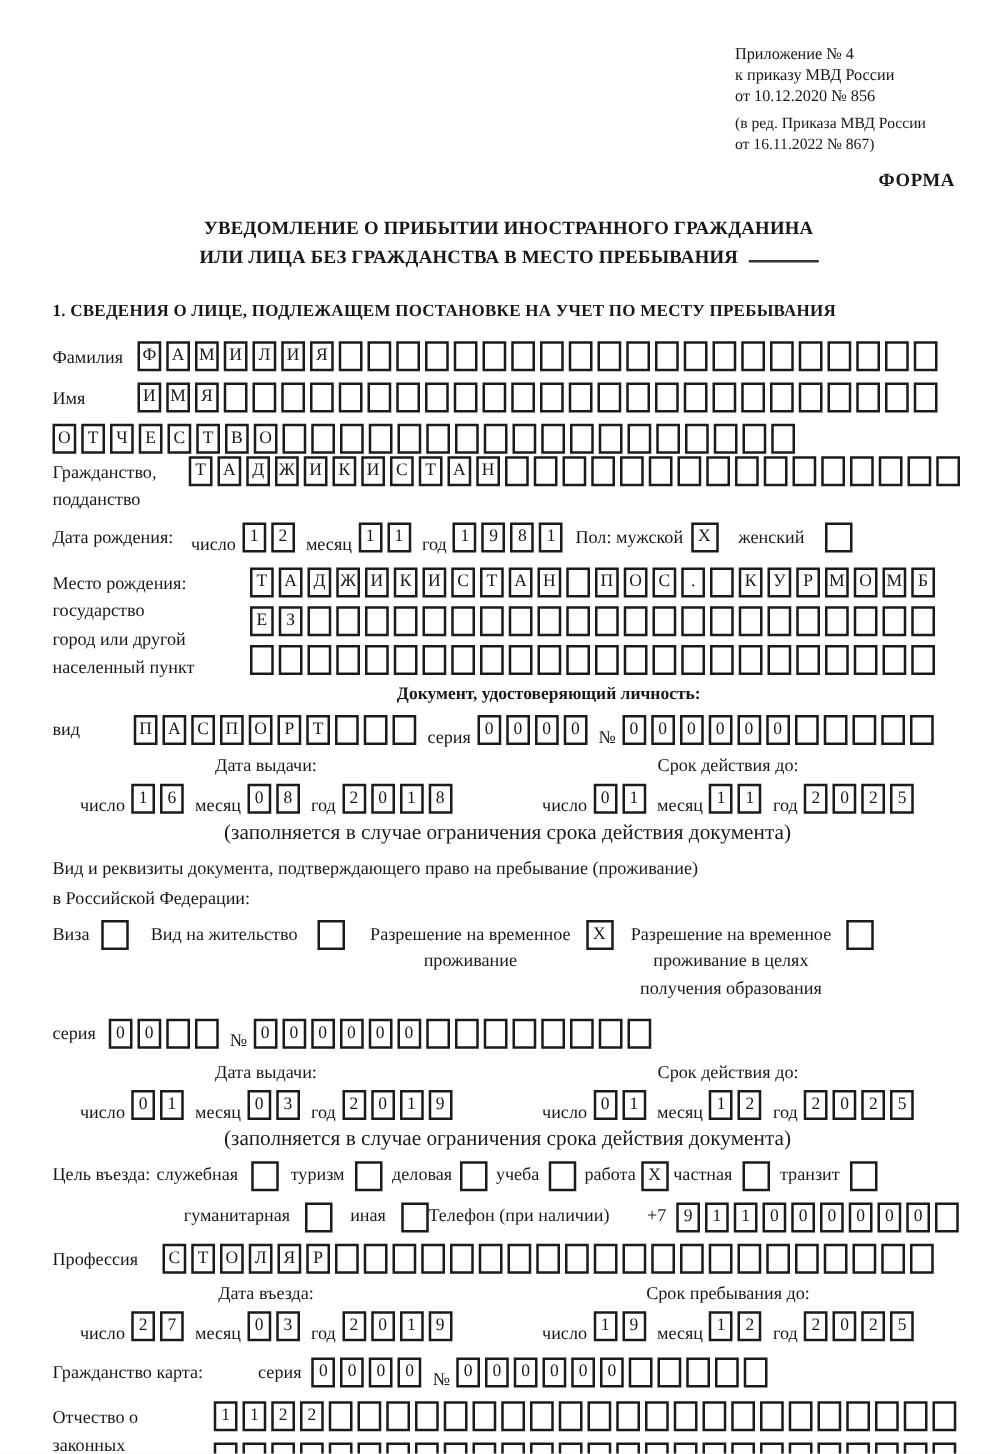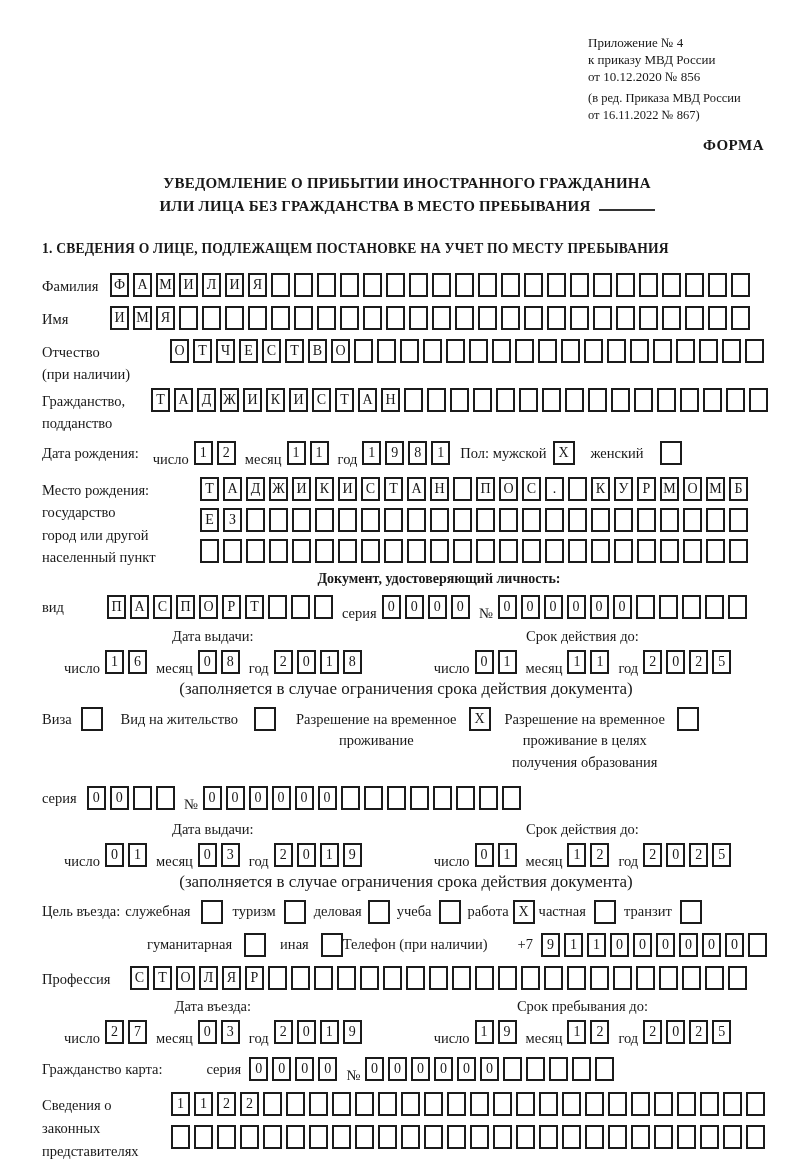--- a/index.html
+++ b/index.html
@@ -134,24 +134,20 @@
         <span class="cell"></span>
         <span class="cell"></span>
         <span class="cell"></span>
         <span class="cell"></span>
         <span class="cell"></span>
         <span class="cell"></span>
       </span>
   </div>
 
   <div class="frow" style="margin-bottom:2px;">
-    <span class="mlabel w128">
-      <span>Отчество</span><br>
-      <span>(при наличии)</span>
-    </span>
     <span class="cells">
         <span class="cell">О</span>
         <span class="cell">Т</span>
         <span class="cell">Ч</span>
         <span class="cell">Е</span>
         <span class="cell">С</span>
         <span class="cell">Т</span>
         <span class="cell">В</span>
         <span class="cell">О</span>
         <span class="cell"></span>
@@ -405,20 +401,24 @@
             <span class="cell">2</span>
             <span class="cell">0</span>
             <span class="cell">2</span>
             <span class="cell">5</span>
           </span>
       </div>
     </div>
   </div>
   <div class="note-r">(заполняется в случае ограничения срока действия документа)</div>
 
+  <div class="para">
+    <div>Вид и реквизиты документа, подтверждающего право на пребывание (проживание)</div>
+    <div>в Российской Федерации:</div>
+  </div>
 
   <div class="optrow">
     <div class="opt">
       <span class="optlbl">Виза</span>
       <span class="cell cb"></span>
     </div>
     <div class="opt" style="margin-left:18px;">
       <span class="optlbl">Вид на жительство</span>
       <span class="cell cb" style="margin-left:16px;"></span>
     </div>
@@ -653,21 +653,21 @@
         <span class="cell"></span>
         <span class="cell"></span>
         <span class="cell"></span>
         <span class="cell"></span>
         <span class="cell"></span>
       </span>
   </div>
 
   <div class="frow" style="margin-bottom:0;">
     <span class="mlabel w129" style="line-height:1.6;">
-      <span>Сведения о</span><br>
+      <span>Отчество о</span><br>
       <span>законных</span><br>
       <span>представителях</span><br>
       <br>
       <br>
       
     </span>
     <span class="stack" style="gap:9px;">
       <span class="cells">
           <span class="cell">1</span>
           <span class="cell">1</span>

